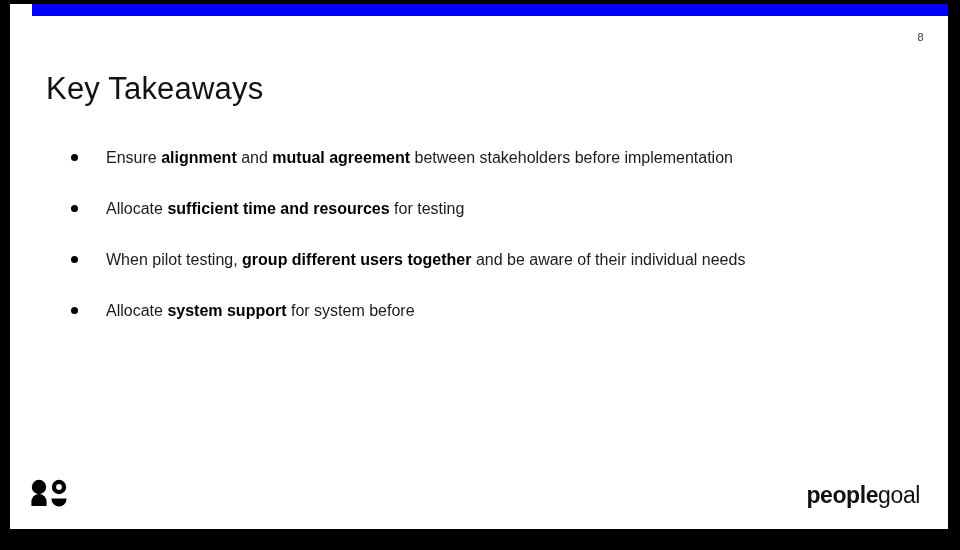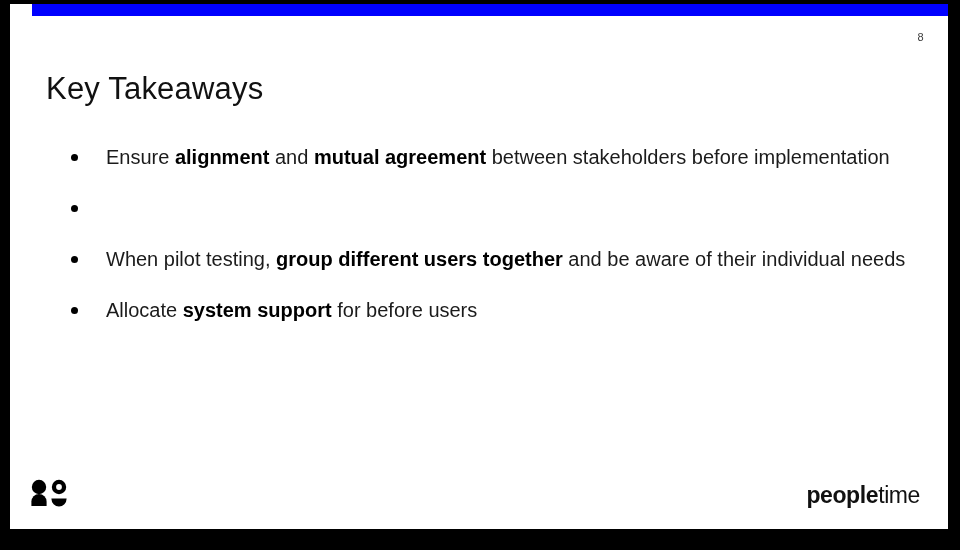--- a/index.html
+++ b/index.html
@@ -88,21 +88,21 @@
     left: 13px;
     top: 50%;
     width: 7px;
     height: 7px;
     margin-top: -3.5px;
     border-radius: 50%;
     background: #000000;
   }
 
   .bullet-text {
-    font-size: 20px;
+    font-size: 16px;
     color: #1b1b1b;
     line-height: 1.25;
     white-space: nowrap;
     font-weight: 400;
   }
   .bullet-text b {
     font-weight: 700;
     color: #000000;
   }
 
@@ -141,41 +141,42 @@
 
     <h1 id="slide-title">Key Takeaways</h1>
 
     <ul id="bullet-list">
       <li class="bullet-row">
         <span class="bullet-dot"></span>
         <span class="bullet-text"><span>Ensure </span><b>alignment</b><span> and </span><b>mutual agreement</b><span> between stakeholders before implementation</span></span>
       </li>
       <li class="bullet-row">
         <span class="bullet-dot"></span>
+        <span class="bullet-text"><span>Allocate </span><b>sufficient time and resources</b><span> for testing</span></span>
       </li>
       <li class="bullet-row">
         <span class="bullet-dot"></span>
         <span class="bullet-text"><span>When pilot testing, </span><b>group different users together</b><span> and be aware of their individual needs</span></span>
       </li>
       <li class="bullet-row">
         <span class="bullet-dot"></span>
-        <span class="bullet-text"><span>Allocate </span><b>system support</b><span> for before users</span></span>
+        <span class="bullet-text"><span>Allocate </span><b>system support</b><span> for system before</span></span>
       </li>
     </ul>
 
     <div id="brand-mark">
       <svg width="42" height="28" viewBox="0 0 42 28" aria-hidden="true">
 
         <circle cx="11" cy="8" r="7.2" fill="#000000"></circle>
         <path d="M3.4 27 L3.4 22.5 A7.6 7.6 0 0 1 18.6 22.5 L18.6 27 Z" fill="#000000"></path>
 
         <circle cx="31" cy="8" r="7.2" fill="#000000"></circle>
         <circle cx="31" cy="8" r="2.9" fill="#ffffff"></circle>
         <path d="M23.4 19.4 L38.6 19.4 L38.6 19.8 A7.6 7.6 0 0 1 23.4 19.8 Z" fill="#000000"></path>
       </svg>
     </div>
 
     <div id="wordmark">
-      <span class="wm-bold">people</span><span class="wm-light">time</span>
+      <span class="wm-bold">people</span><span class="wm-light">goal</span>
     </div>
 
   </div>
 </div>
 
 </body></html>

